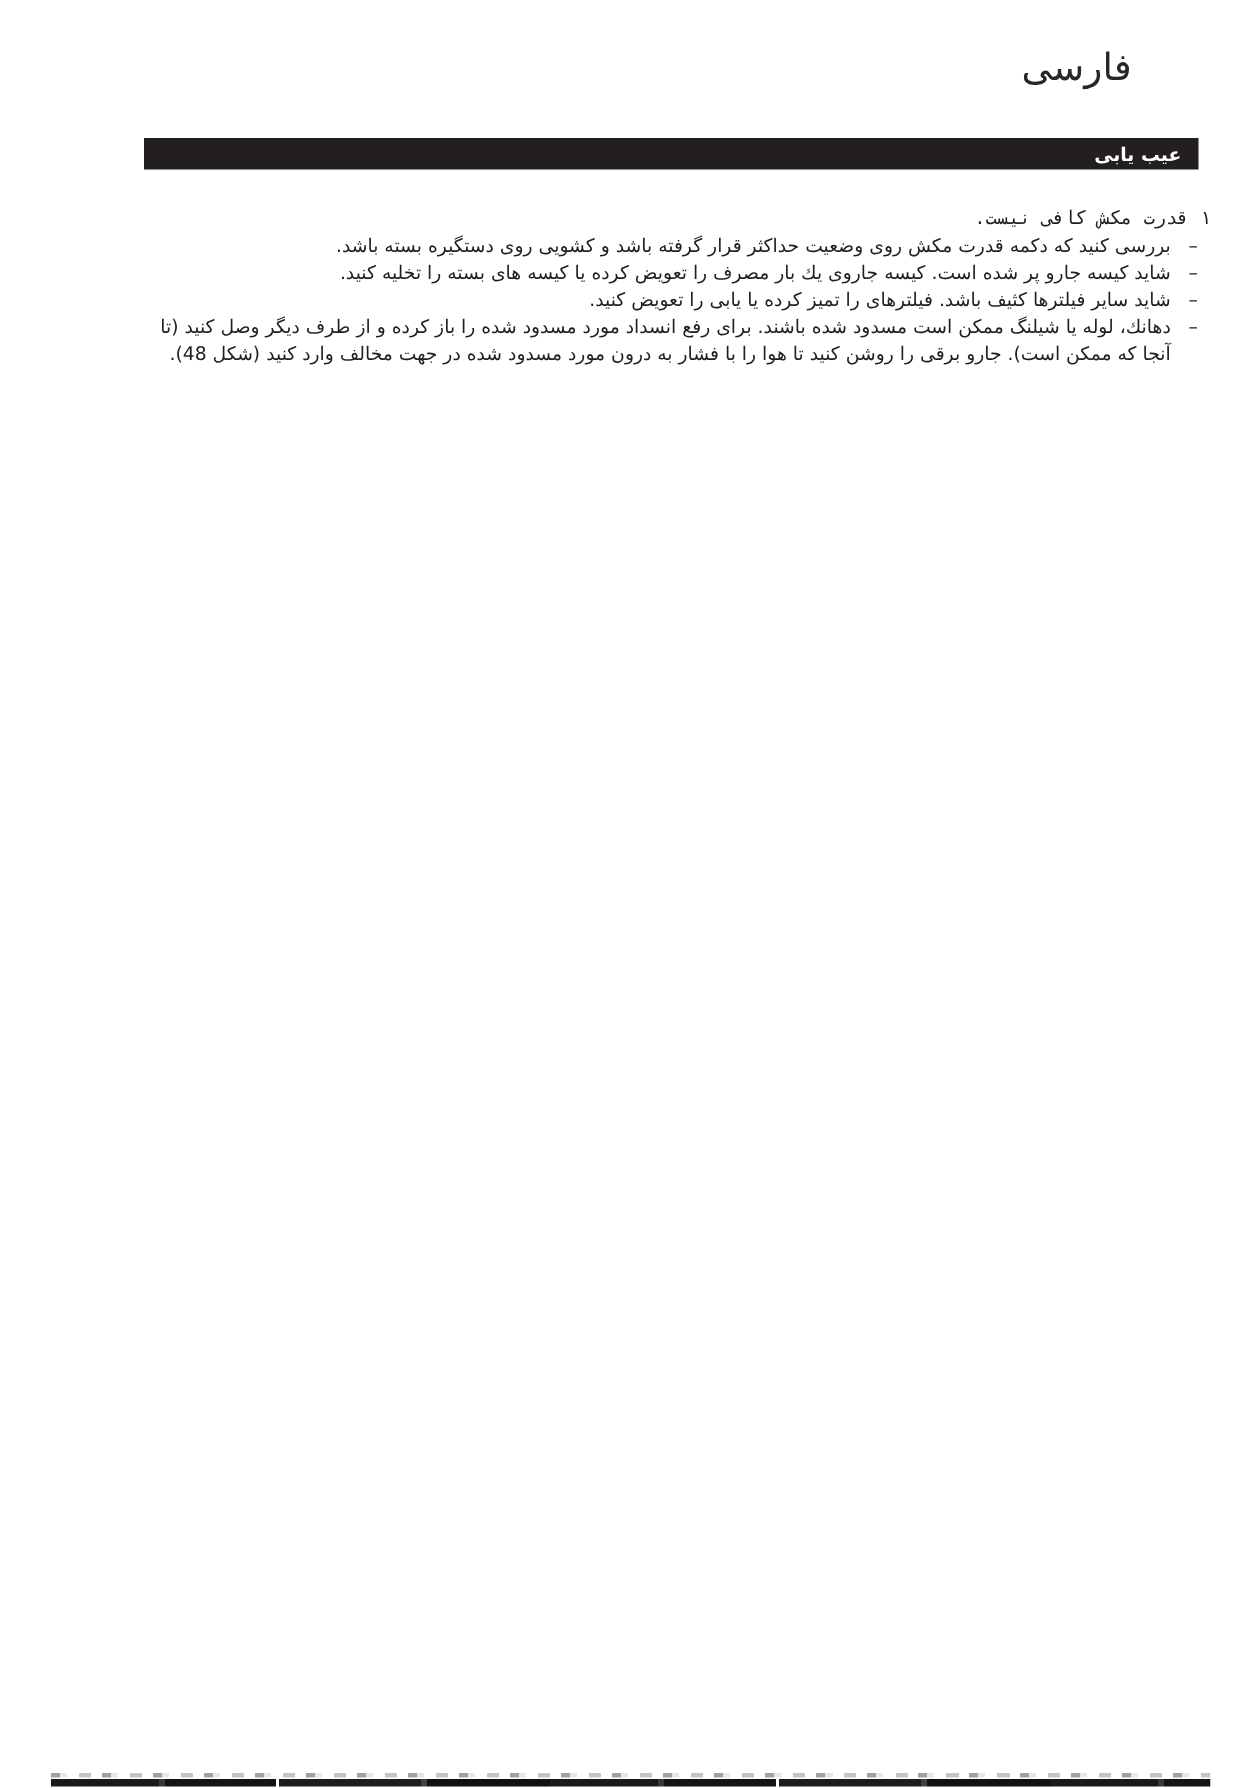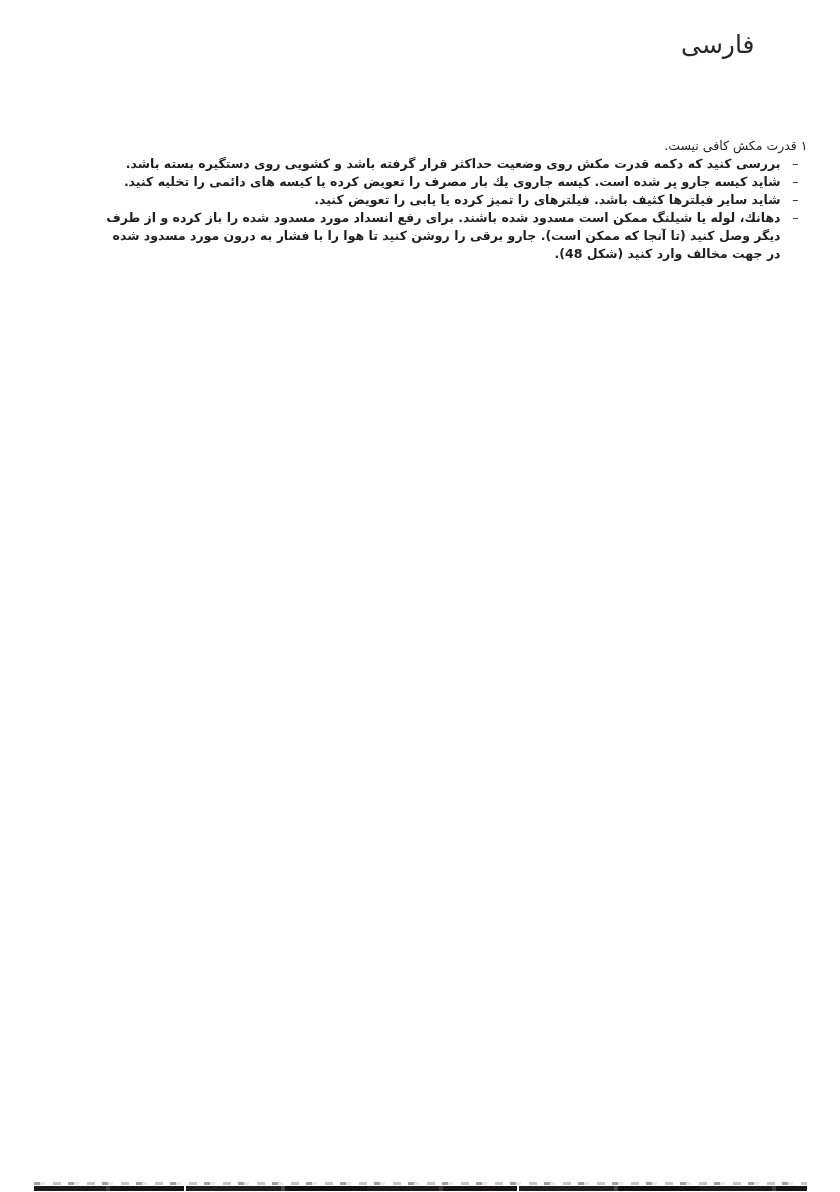--- a/index.html
+++ b/index.html
@@ -48,35 +48,35 @@
     width: 703px;
     direction: rtl;
     text-align: right;
     font-size: 12.5px;
     line-height: 18px;
     color: #221e1f;
   }
   .item-line {
     margin-right: -9px;
     white-space: nowrap;
+    font-family: Liberation Mono, monospace;
   }
   .item-num { letter-spacing: 1px; }
   .bullet-row {
     display: flex;
     flex-direction: row; 
     align-items: flex-start;
   }
   .bullet-marker {
     flex: 0 0 18px;
     text-align: right;
     user-select: none;
   }
   .bullet-text {
     flex: 1 1 auto;
-    font-weight: bold;
   }
   .scan-noise {
     position: absolute;
     left: 0;
     bottom: 7px;
     width: 100%;
     height: 3px;
     background: repeating-linear-gradient(90deg,
       rgba(70,66,67,0.50) 0 6px,
       rgba(150,146,147,0.22) 6px 11px,
@@ -100,38 +100,41 @@
       #141011 251px 333px);
   }
 </style>
 </head>
 <body>
 
 <div class="page">
 
   <div class="lang-heading">فارسی</div>
 
+  <div class="section-bar">
+    <span class="section-bar-title">عیب یابی</span>
+  </div>
 
   <div class="content">
 
     <div class="item-line">
       <span class="item-num">۱</span>
       <span>قدرت مکش کافی نیست.</span>
     </div>
 
     <div class="bullet-list">
 
       <div class="bullet-row">
         <span class="bullet-marker">–</span>
         <span class="bullet-text">بررسی کنید که دکمه قدرت مکش روی وضعیت حداکثر قرار گرفته باشد و کشویی روی دستگیره بسته باشد.</span>
       </div>
 
       <div class="bullet-row">
         <span class="bullet-marker">–</span>
-        <span class="bullet-text">شاید کیسه جارو پر شده است. کیسه جاروی یك بار مصرف را تعویض کرده یا کیسه های دائمی را تخلیه کنید.</span>
+        <span class="bullet-text">شاید کیسه جارو پر شده است. کیسه جاروی یك بار مصرف را تعویض کرده یا کیسه های بسته را تخلیه کنید.</span>
       </div>
 
       <div class="bullet-row">
         <span class="bullet-marker">–</span>
         <span class="bullet-text">شاید سایر فیلترها کثیف باشد. فیلترهای را تمیز کرده یا یابی را تعویض کنید.</span>
       </div>
 
       <div class="bullet-row">
         <span class="bullet-marker">–</span>
         <span class="bullet-text">دهانك، لوله یا شیلنگ ممکن است مسدود شده باشند. برای رفع انسداد مورد مسدود شده را باز کرده و از طرف دیگر وصل کنید (تا آنجا که ممکن است). جارو برقی را روشن کنید تا هوا را با فشار به درون مورد مسدود شده در جهت مخالف وارد کنید (شکل 48).</span>

